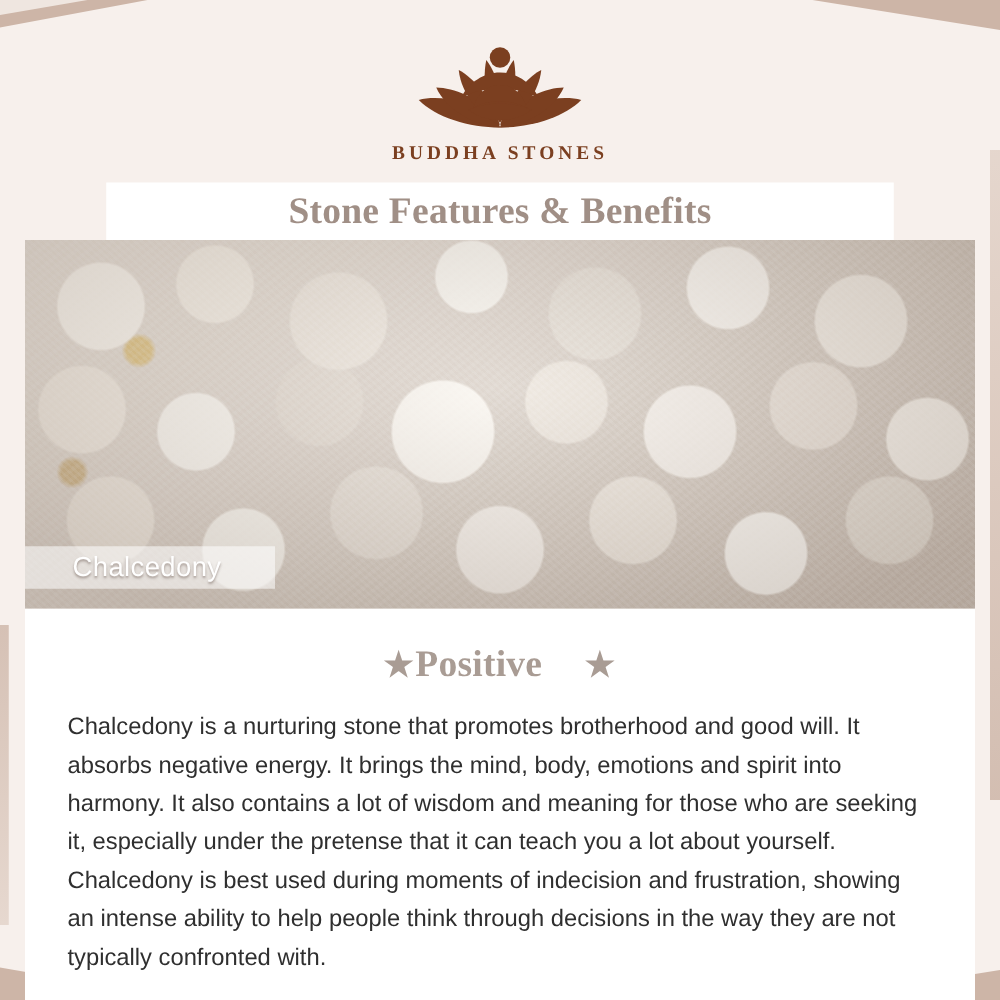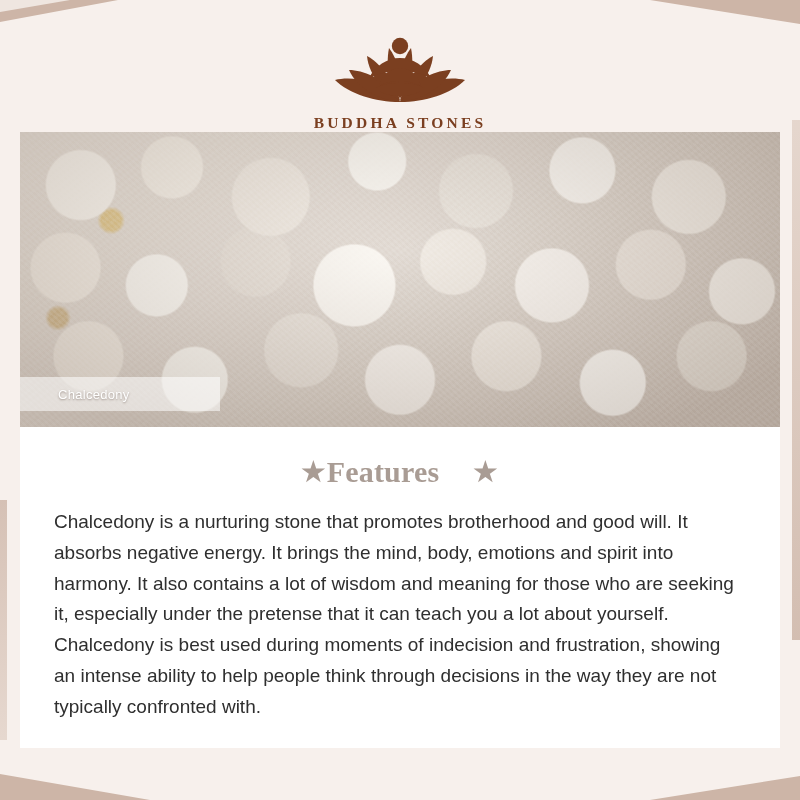--- a/index.html
+++ b/index.html
@@ -175,21 +175,21 @@
     bottom: 16px;
     min-width: 200px;
     height: 34px;
     padding: 0 34px 0 38px;
     display: flex;
     align-items: center;
     background: rgba(255,255,255,.55);
     z-index: 4;
   }
   .caption-tab span {
-    font-size: 13px;
+    font-size: 22px;
     color: #ffffff;
     letter-spacing: .3px;
     text-shadow: 0 1px 2px rgba(80,60,50,.45);
   }
 
   
   .body-panel {
     position: relative;
     z-index: 3;
     width: 760px;
@@ -257,35 +257,38 @@
 
         <path d="M95 34 C82 34 70 42 64 54 C72 50 82 47 95 47 C108 47 118 50 126 54 C120 42 108 34 95 34 Z"></path>
 
         <path d="M95 44 C84 44 76 52 74 62 C82 58 88 57 95 57 C102 57 108 58 116 62 C114 52 106 44 95 44 Z"></path>
         <path d="M70 64 C78 60 86 59 95 59 C104 59 112 60 120 64 C112 70 104 72 95 72 C86 72 78 70 70 64 Z"></path>
       </g>
     </svg>
     <div class="brand">BUDDHA STONES</div>
   </div>
 
+  <div class="title-banner">
+    <h1>Stone Features &amp; Benefits</h1>
+  </div>
 
   <div class="photo-wrap">
     <div class="photo"></div>
     <div class="photo-grain"></div>
     <div class="photo-shadow"></div>
     <div class="caption-tab">
       <span>Chalcedony</span>
     </div>
   </div>
 
   <div class="body-panel">
     <div class="keywords">
       <div class="keyword">
         <span class="star">★</span>
-        <span>Features</span>
+        <span>Positive</span>
       </div>
       <div class="keyword">
         <span class="star">★</span>
       </div>
     </div>
     <p class="desc">Chalcedony is a nurturing stone that promotes brotherhood and good will. It absorbs negative energy. It brings the mind, body, emotions and spirit into harmony.  It also contains a lot of wisdom and meaning for those who are seeking it, especially under the pretense that it can teach you a lot about yourself. Chalcedony is best used during moments of indecision and frustration, showing an intense ability to help people think through decisions in the way they are not typically confronted with.</p>
   </div>
 
 </div>
 

